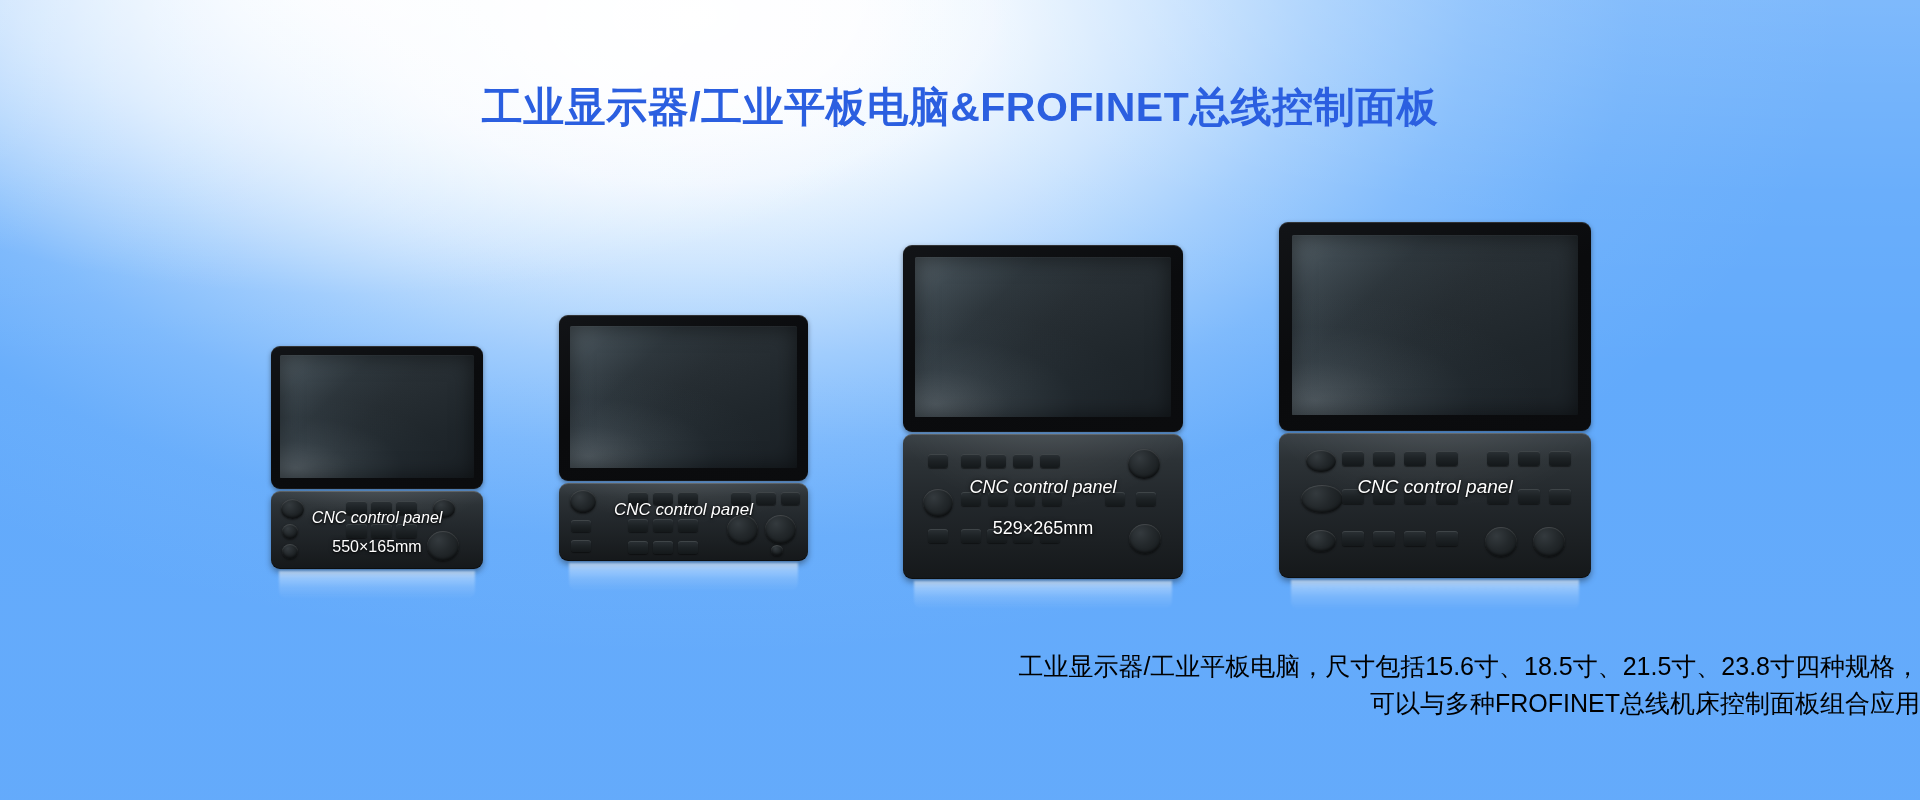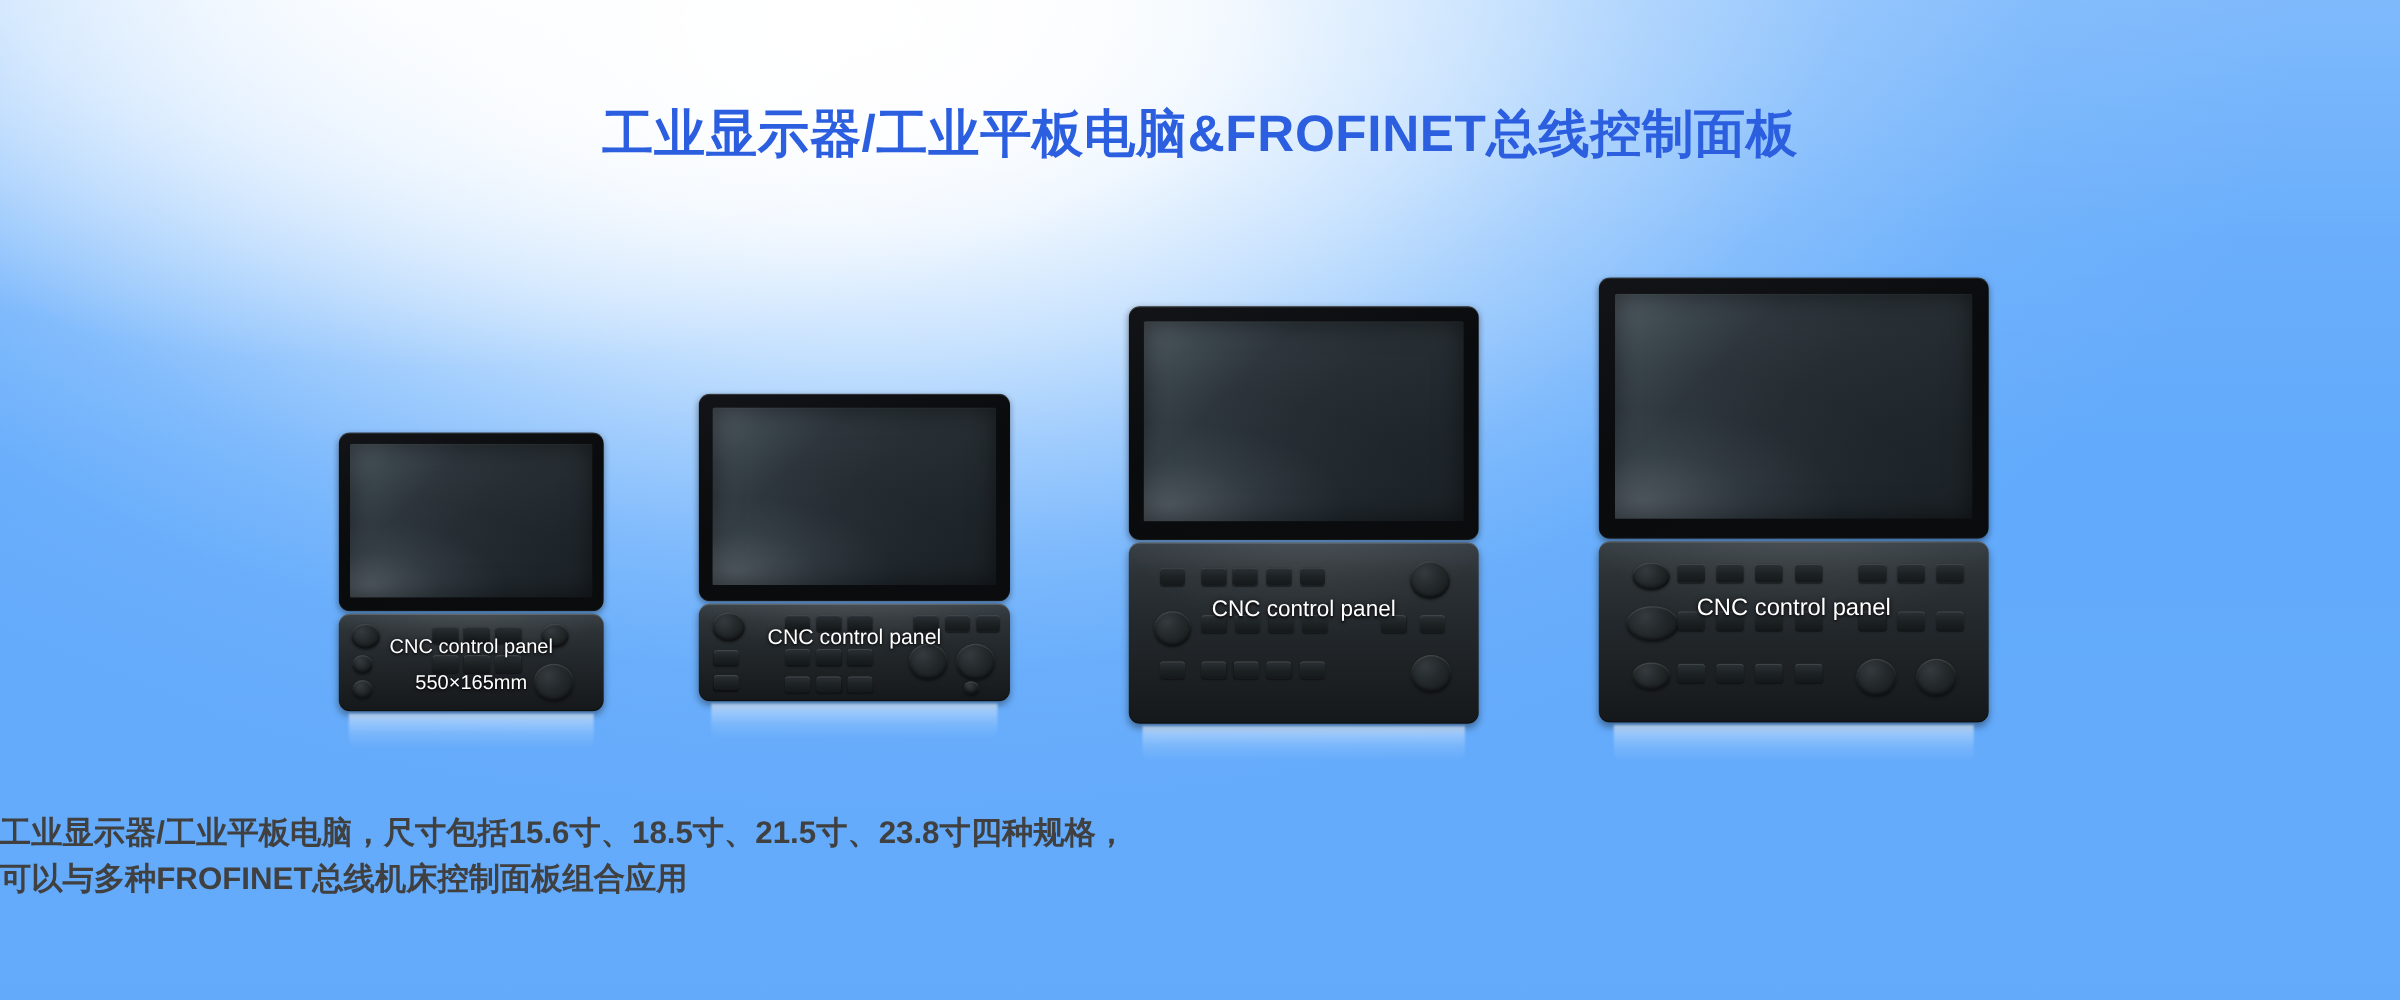--- a/index.html
+++ b/index.html
@@ -69,25 +69,25 @@
     letter-spacing: 0.5px;
     white-space: nowrap;
   }
 
   
   .caption {
     position: absolute;
     left: 0;
     right: 0;
     top: 648px;
-    text-align: left;
-    color: #404040;
+    text-align: right;
+    color: #000000;
     font-size: 25px;
     line-height: 37px;
-    font-weight: 700;
+    font-weight: 400;
   }
   .caption .line { display: block; white-space: nowrap; }
 
   
   .devices {
     position: absolute;
     left: 0;
     top: 0;
     width: 1920px;
     height: 800px;
@@ -176,21 +176,21 @@
   
   .kp-labels {
     position: absolute;
     left: 0; right: 0;
     text-align: center;
     color: #ffffff;
     text-shadow: 0 1px 2px rgba(0,0,0,0.85), 0 0 4px rgba(0,0,0,0.6);
     pointer-events: none;
     z-index: 5;
   }
-  .kp-title { display: block; }
+  .kp-title { display: block; font-style: italic; }
   .kp-size  { display: block; }
 
   
   .reflection {
     position: absolute;
     border-radius: 0 0 8px 8px;
     background: linear-gradient(180deg,
       rgba(255,255,255,0.55) 0%,
       rgba(255,255,255,0.30) 28%,
       rgba(255,255,255,0.13) 58%,
@@ -289,20 +289,21 @@
         <div class="btn" style="left:202px; top:58px; width:20px; height:14px;"></div>
         <div class="btn" style="left:233px; top:58px; width:20px; height:14px;"></div>
         <div class="btn" style="left:25px;  top:95px; width:20px; height:14px;"></div>
         <div class="btn" style="left:58px;  top:95px; width:20px; height:14px;"></div>
         <div class="btn" style="left:84px;  top:95px; width:20px; height:14px;"></div>
         <div class="btn" style="left:110px; top:95px; width:20px; height:14px;"></div>
         <div class="btn" style="left:137px; top:95px; width:20px; height:14px;"></div>
         <div class="knob" style="left:226px; top:90px; width:32px; height:30px;"></div>
         <div class="kp-labels" style="top:33px; font-size:18px; line-height:41px;">
           <span class="kp-title">CNC control panel</span>
+          <span class="kp-size">529×265mm</span>
         </div>
       </div>
       <div class="reflection" style="left:11px; width:258px; top:336px; height:28px;"></div>
     </div>
 
     <div class="device" style="left:1279px; top:222px; width:312px;">
       <div class="monitor" style="width:312px; height:209px;">
         <div class="screen" style="left:13px; top:13px; right:13px; bottom:16px;"></div>
       </div>
       <div class="keypad" style="width:312px; height:145px; margin-top:2px;">

